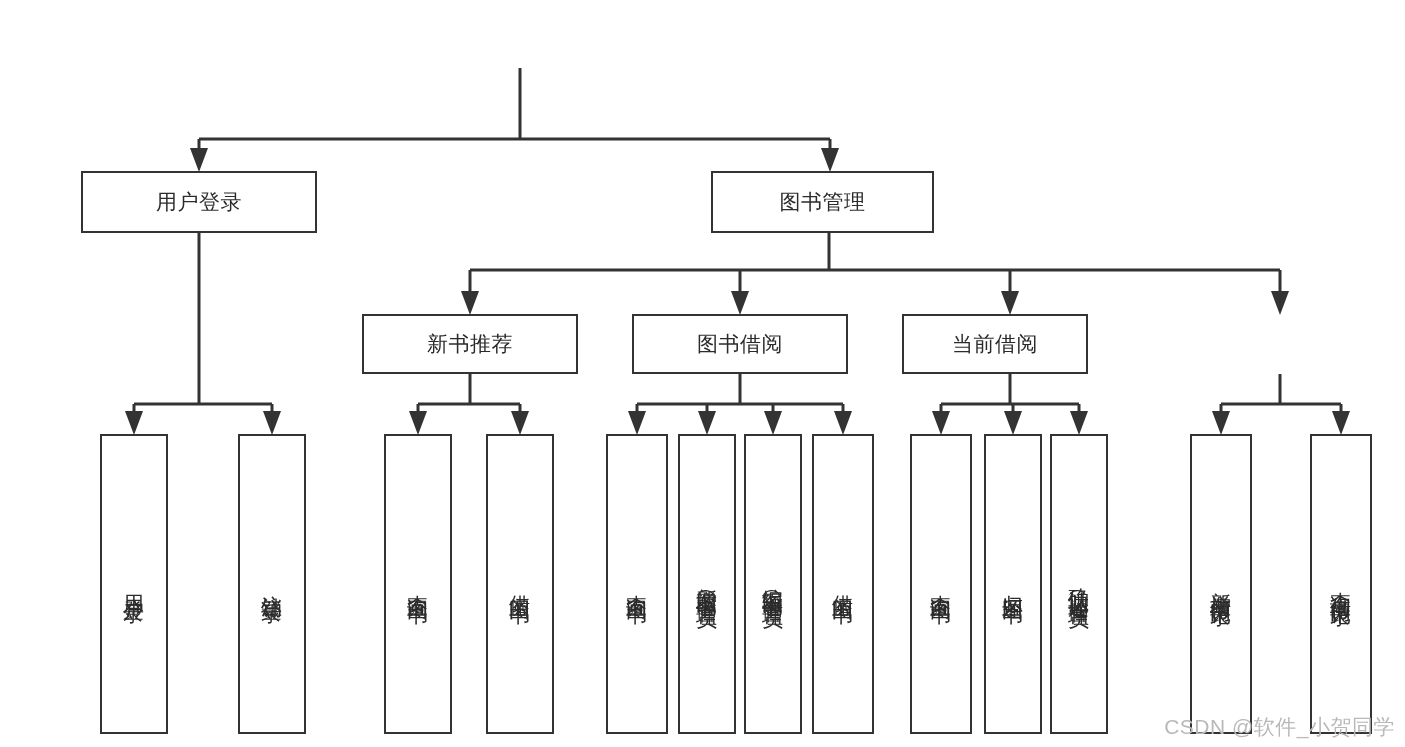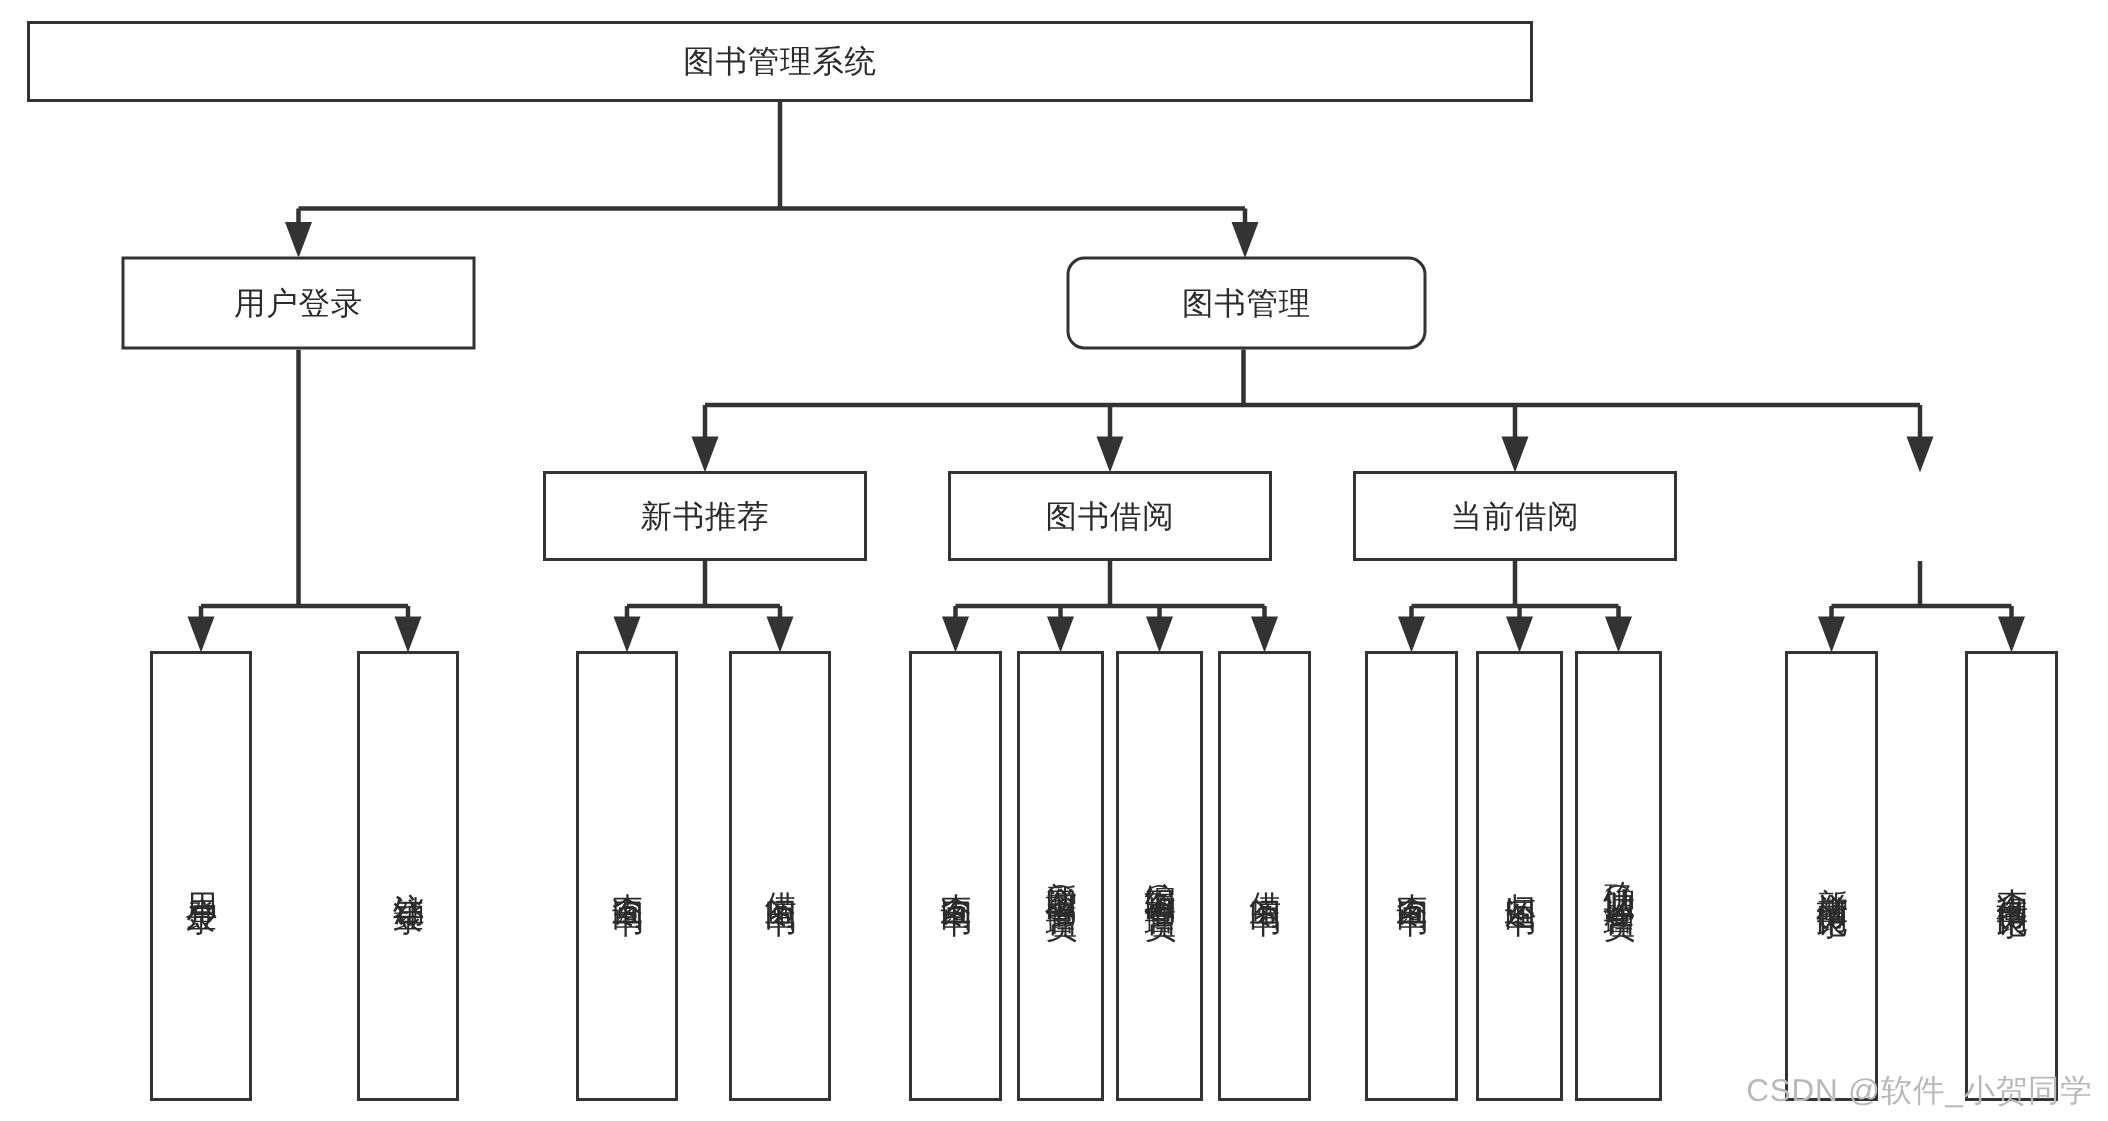--- a/index.html
+++ b/index.html
@@ -132,38 +132,35 @@
       <polygon points="764,411 782,411 773,435"></polygon>
       <polygon points="834,411 852,411 843,435"></polygon>
       <polygon points="932,411 950,411 941,435"></polygon>
       <polygon points="1004,411 1022,411 1013,435"></polygon>
       <polygon points="1070,411 1088,411 1079,435"></polygon>
       <polygon points="1212,411 1230,411 1221,435"></polygon>
       <polygon points="1332,411 1350,411 1341,435"></polygon>
     </g>
   </svg>
 
-  <div class="node h" style="left: 18px; top: 14px; width: 1004px; height: 54px;">
-    <span class="lbl">图书管理系统</span>
-  </div>
 
   <div class="node h" style="left: 81px; top: 171px; width: 236px; height: 62px;">
     <span class="lbl">用户登录</span>
   </div>
-  <div class="node h" style="left: 711px; top: 171px; width: 240px; height: 62px; border-radius: 12px;">
+  <div class="node h" style="left: 711px; top: 171px; width: 223px; height: 62px;">
     <span class="lbl">图书管理</span>
   </div>
 
   <div class="node h" style="left: 362px; top: 314px; width: 216px; height: 60px;">
     <span class="lbl">新书推荐</span>
   </div>
   <div class="node h" style="left: 632px; top: 314px; width: 216px; height: 60px;">
     <span class="lbl">图书借阅</span>
   </div>
-  <div class="node h" style="left: 902px; top: 314px; width: 216px; height: 60px;">
+  <div class="node h" style="left: 902px; top: 314px; width: 186px; height: 60px;">
     <span class="lbl">当前借阅</span>
   </div>
 
   <div class="node v" style="left: 100px; top: 434px; width: 68px; height: 300px;">
     <span class="lbl">用户登录</span>
   </div>
   <div class="node v" style="left: 238px; top: 434px; width: 68px; height: 300px;">
     <span class="lbl">注销登录</span>
   </div>
   <div class="node v" style="left: 384px; top: 434px; width: 68px; height: 300px;">

